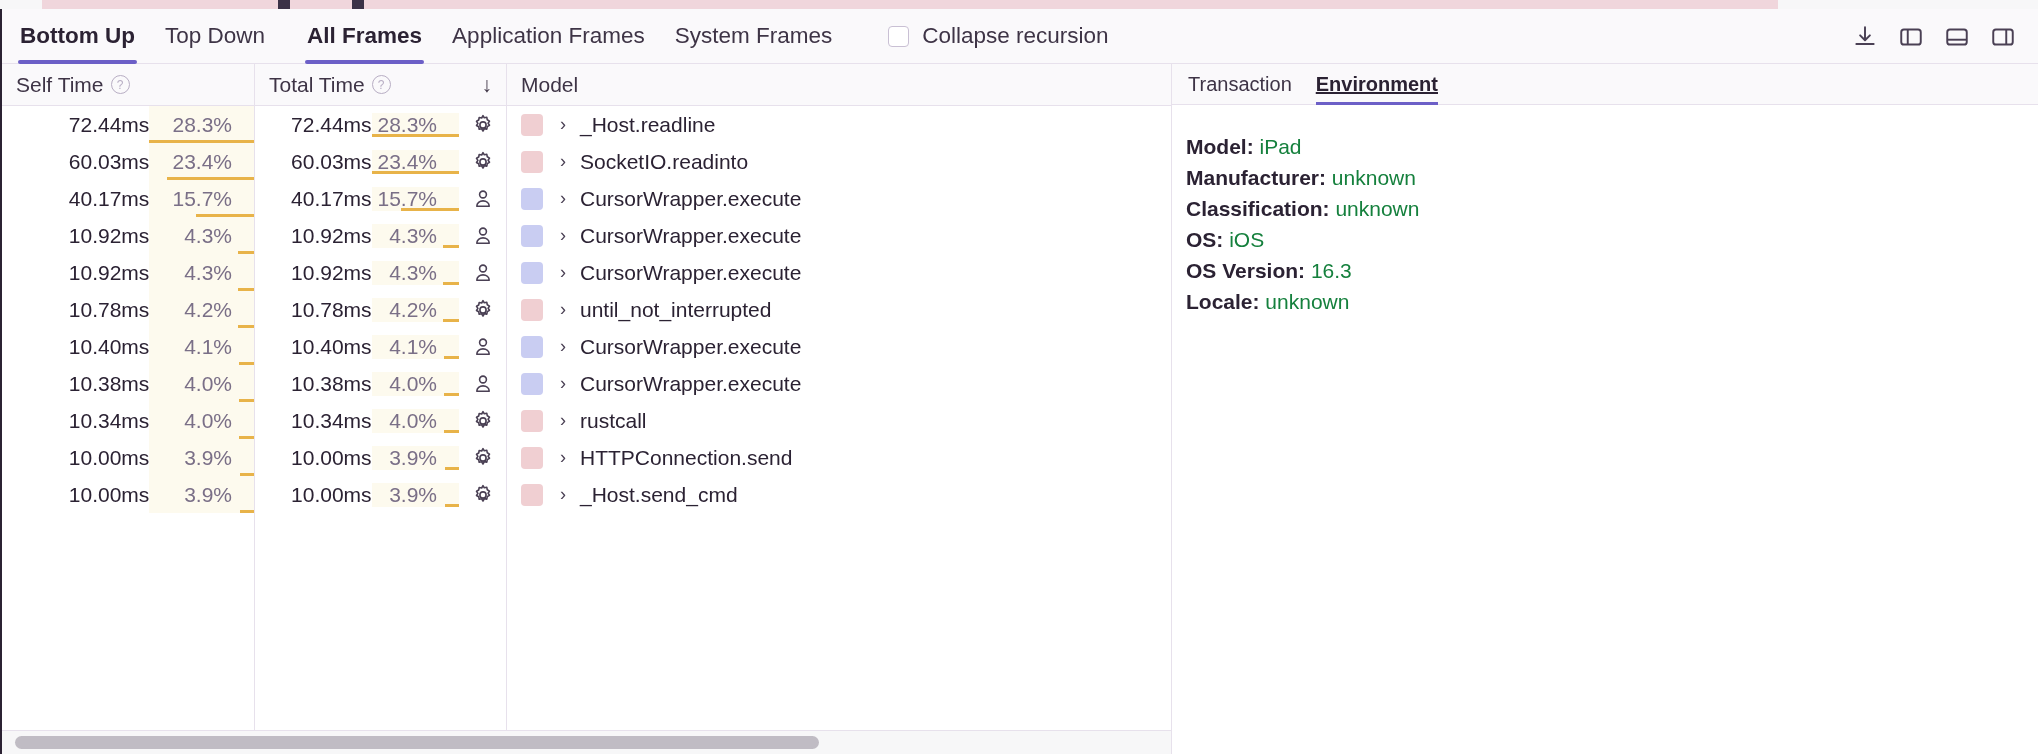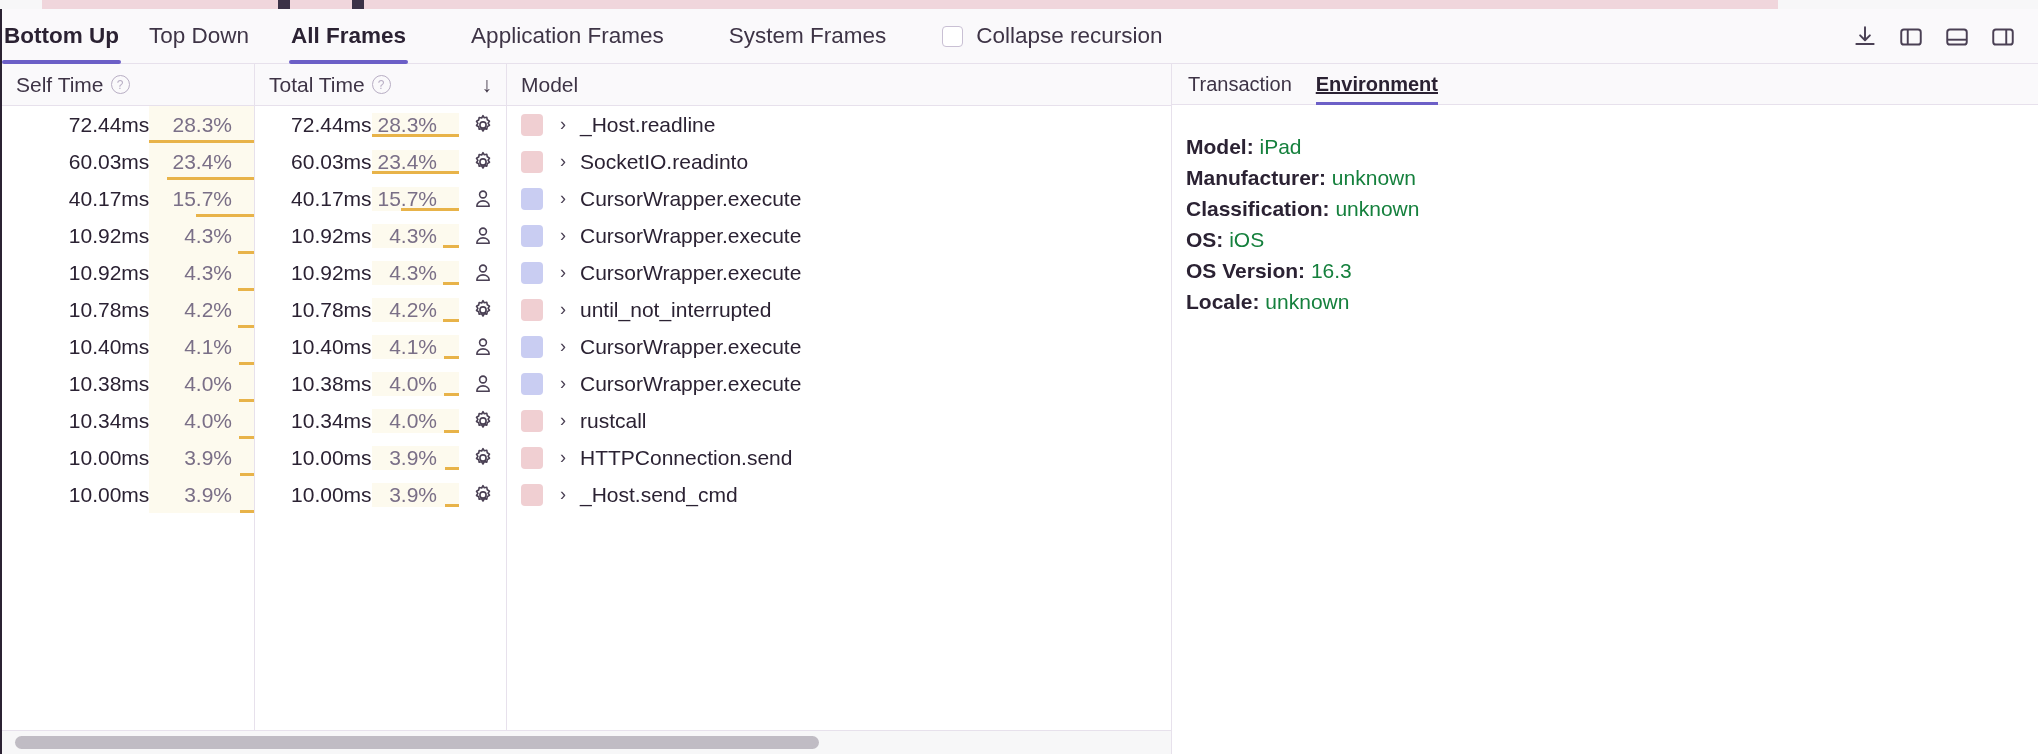--- a/index.html
+++ b/index.html
@@ -44,21 +44,21 @@
   }
 
   
   .toolbar {
     position: relative;
     height: 55px;
     background: #faf9fb;
     border-bottom: 1px solid #e7e1ec;
     display: flex;
     align-items: center;
-    padding-left: 0;
+    padding-left: 16px;
     box-sizing: border-box;
   }
   .tabgroup { display: flex; align-items: center; }
   .tab {
     position: relative;
     font-size: 22.5px;
     color: #3e3446;
     padding: 0 2px;
     margin-right: 26px;
     height: 55px;
@@ -73,21 +73,21 @@
   }
   .tab.active::after {
     content: "";
     position: absolute;
     left: 0; right: 0;
     bottom: 0;
     height: 4px;
     background: #6c5fc7;
     border-radius: 2px;
   }
-  .tabgroup.group2 { margin-left: 12px; gap: 35px; }
+  .tabgroup.group2 { margin-left: 12px; }
 
   .collapse-wrap {
     display: flex;
     align-items: center;
     margin-left: 28px;
     cursor: pointer;
     white-space: nowrap;
   }
   .checkbox {
     width: 21px; height: 21px;

